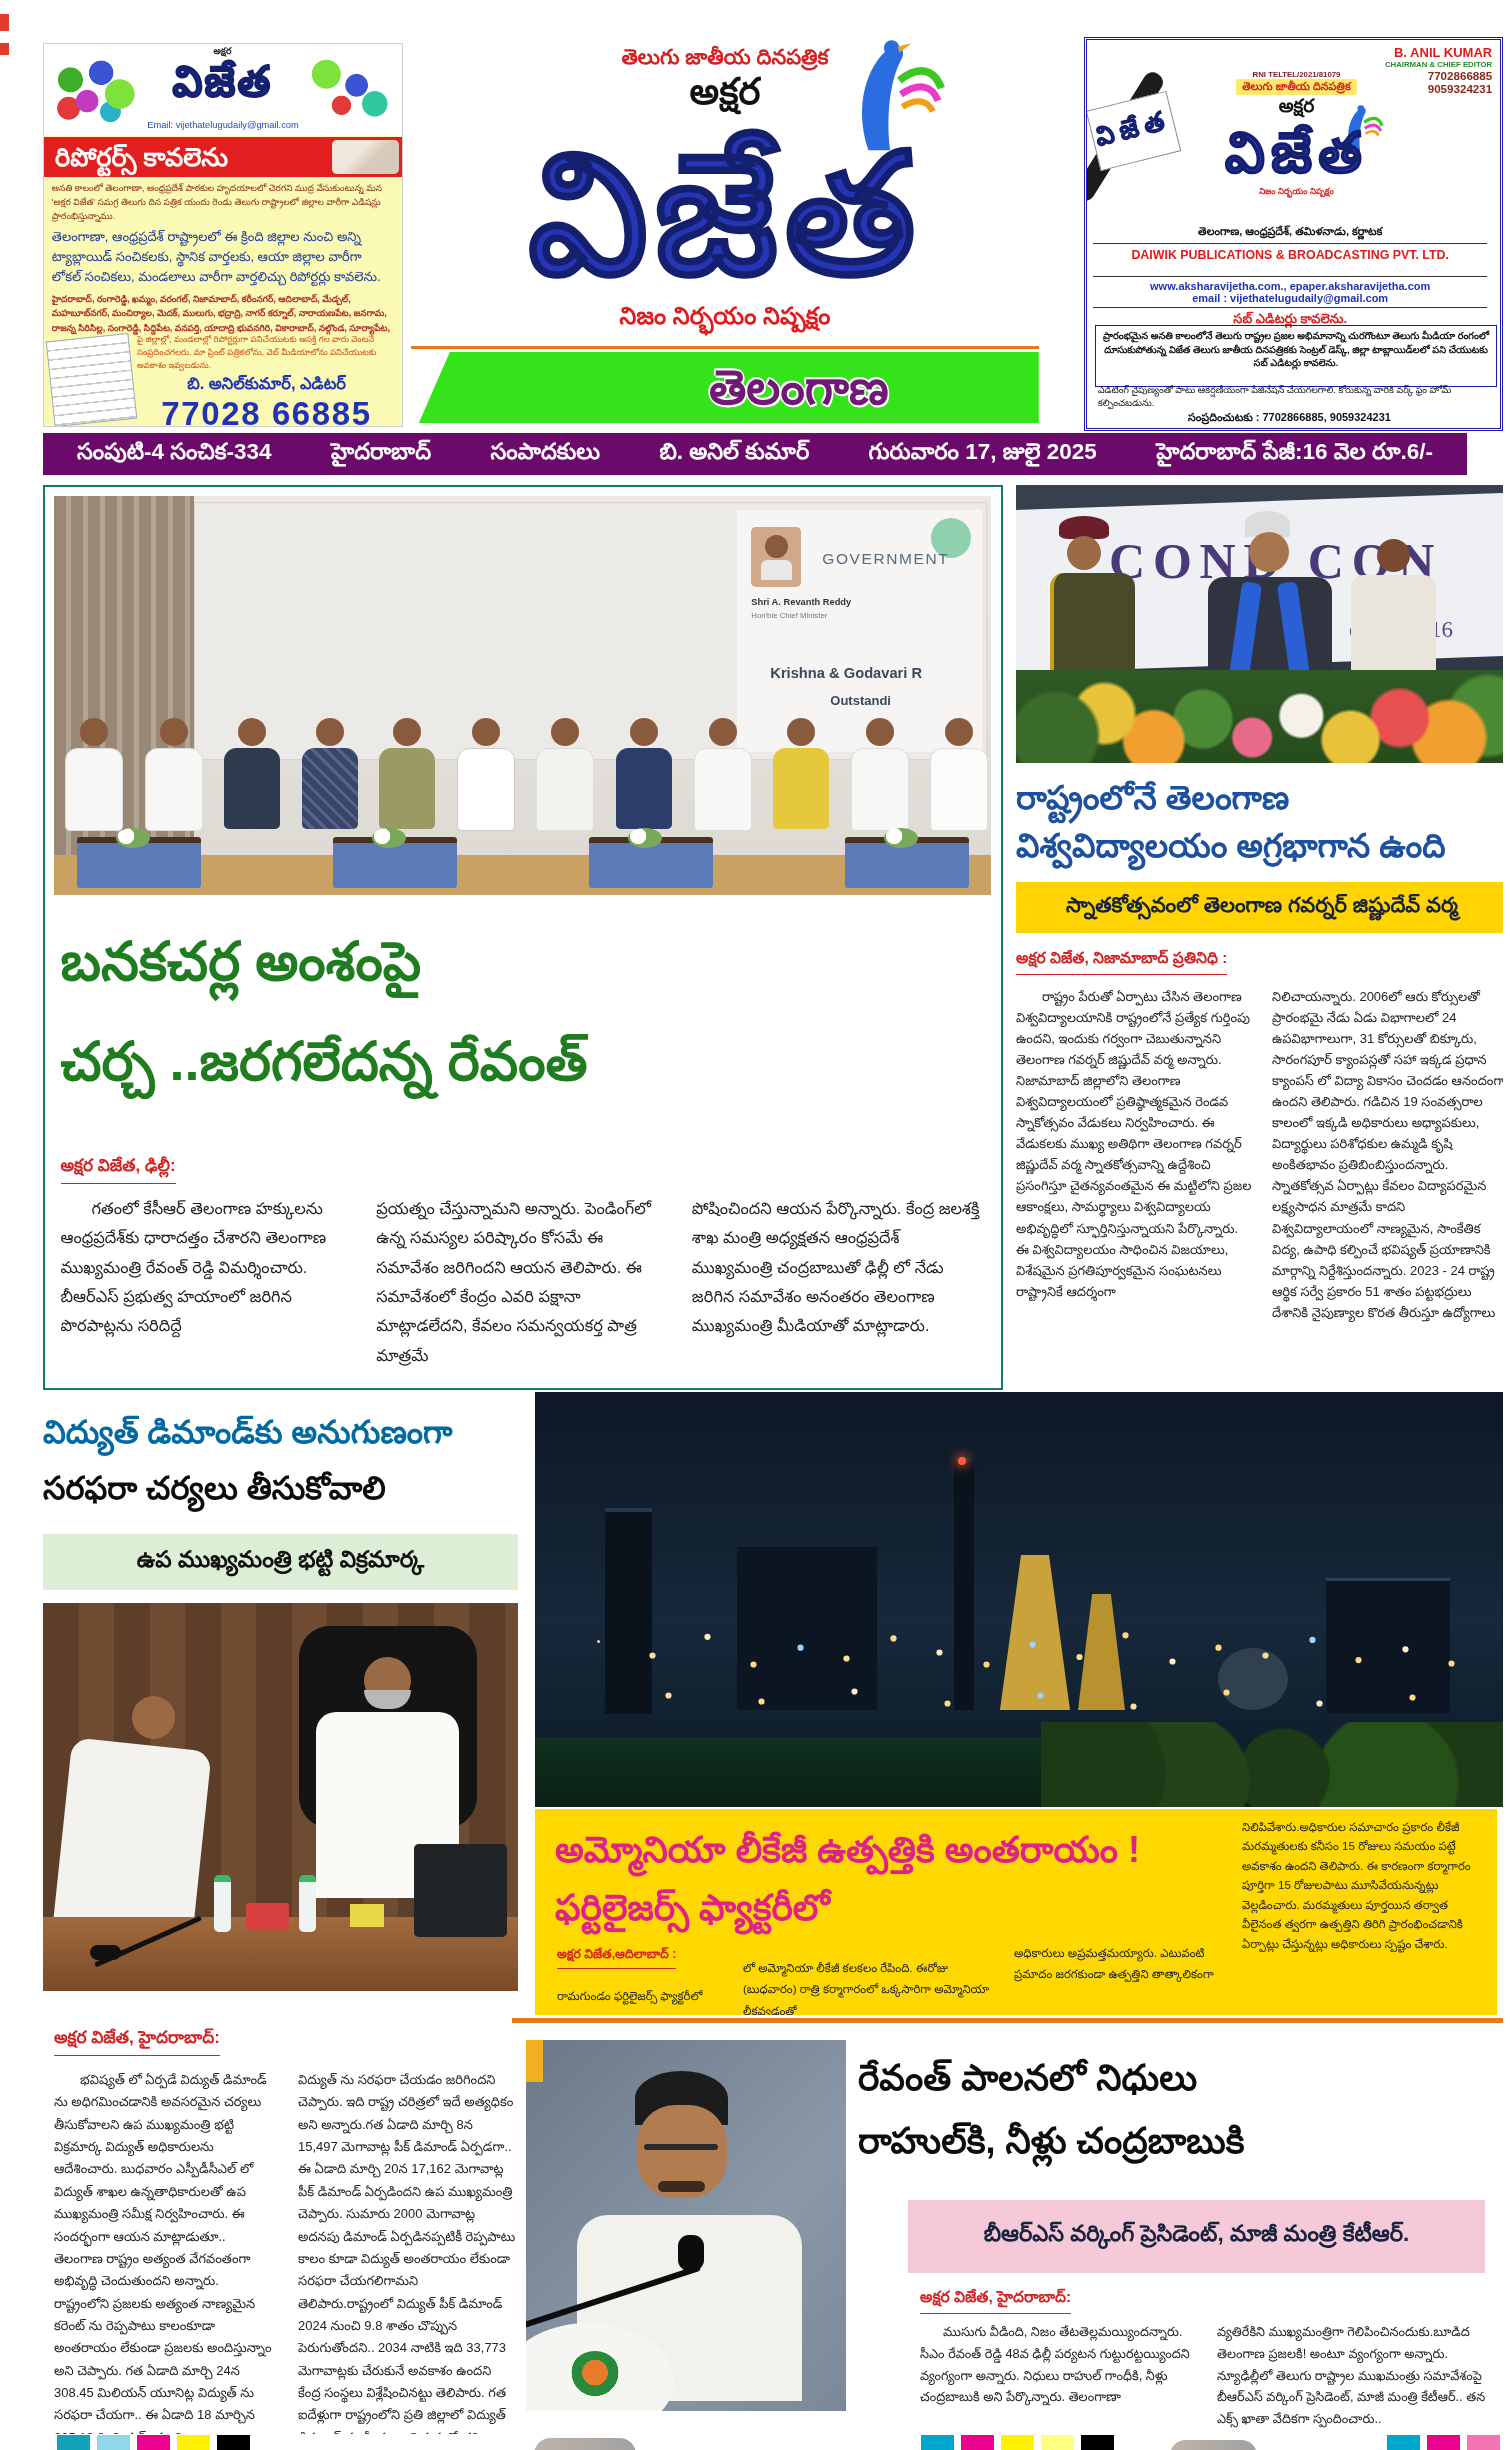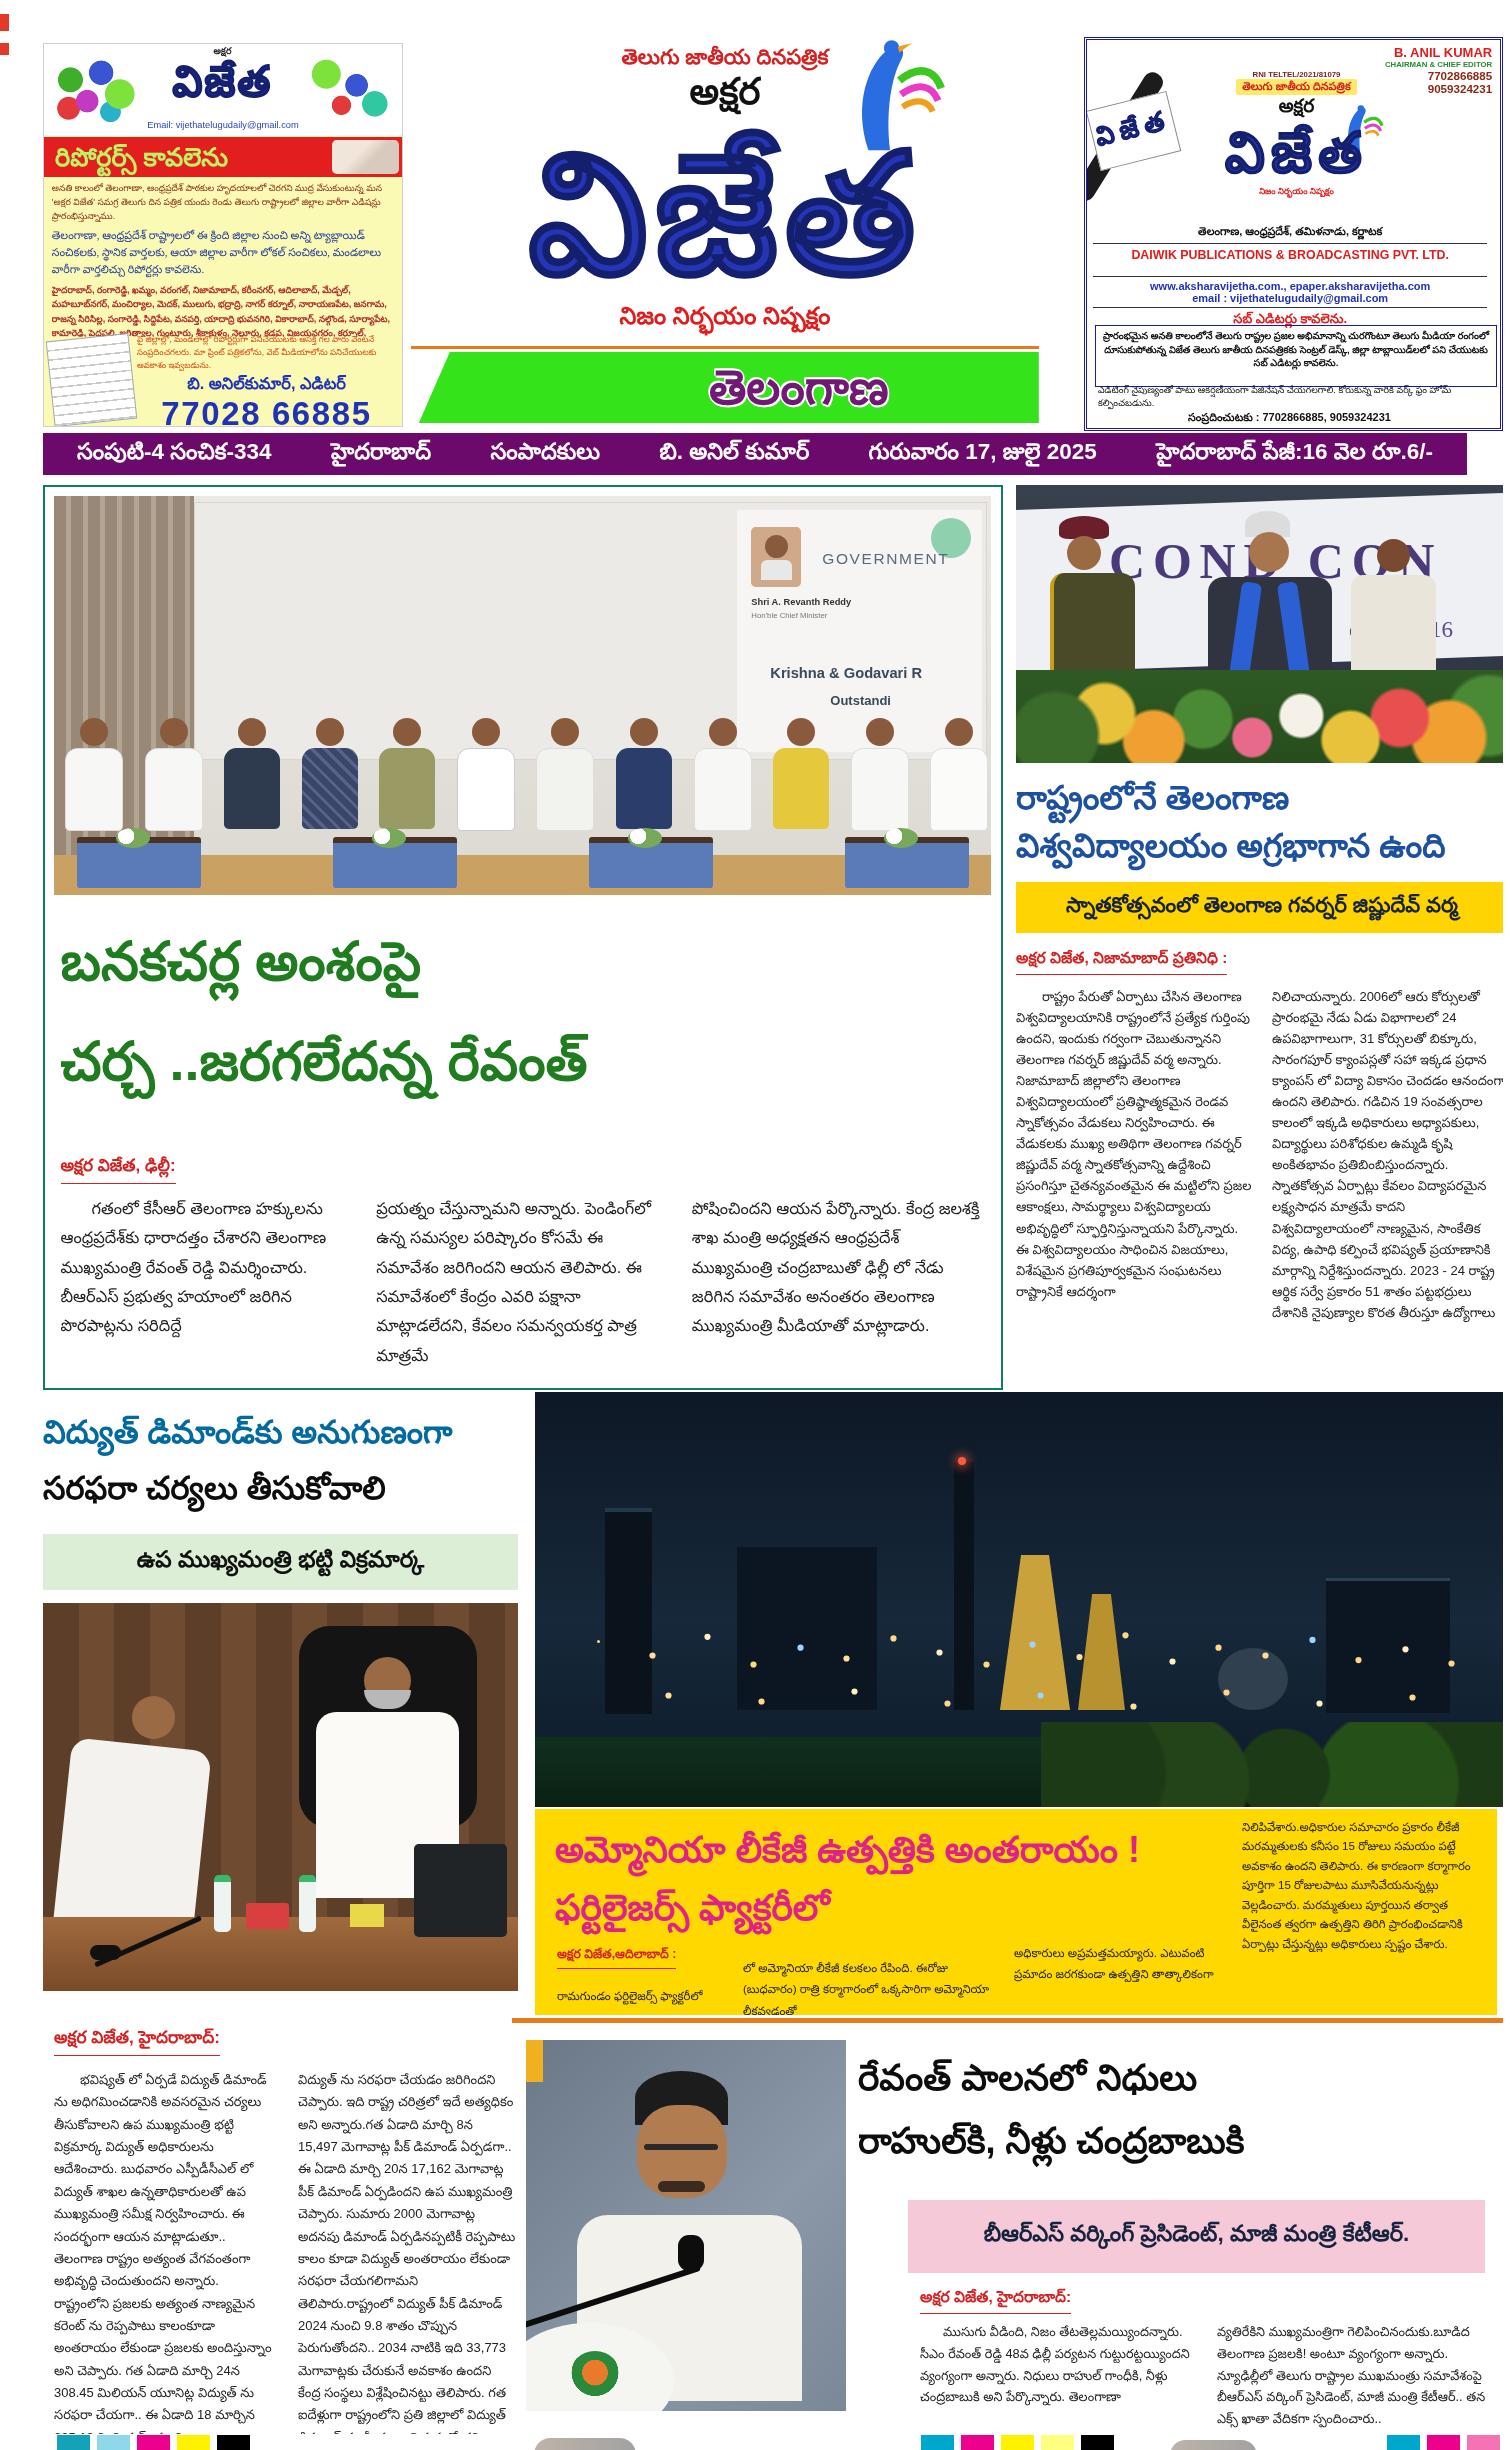--- a/index.html
+++ b/index.html
@@ -50,27 +50,27 @@
         radial-gradient(circle at 60% 45%,#3a55d4 0 15%,transparent 16%),
         radial-gradient(circle at 45% 72%,#e23a3a 0 12%,transparent 13%),
         radial-gradient(circle at 78% 70%,#30c8a0 0 13%,transparent 14%);"></div>
       <div class="abs center" style="left:93px;top:1.6px;width:171px;">
         <div style="font-size:9.3px;font-weight:bold;color:#222;">అక్షర</div>
         <div class="big-logo" style="font-size:42px;-webkit-text-stroke:1.6px #14206e;letter-spacing:2.3px;">విజేత</div>
       </div>
       <div class="abs center" style="left:0;top:76px;width:100%;font-size:9.3px;color:#2747c0;">Email: vijethatelugudaily@gmail.com</div>
     </div>
     <div class="abs" style="left:0;top:93px;width:100%;height:40px;background:#e31e1e;">
-      <span style="color:#bef264;font-weight:800;font-size:25.6px;padding-left:11px;line-height:40px;display:inline-block;">రిపోర్టర్స్ కావలెను</span>
+      <span style="color:#ffffff;font-weight:800;font-size:25.6px;padding-left:11px;line-height:40px;display:inline-block;">రిపోర్టర్స్ కావలెను</span>
       <div class="abs" style="right:3.1px;top:3.1px;width:67px;height:34px;background:
         linear-gradient(135deg,#f0e6da 40%,#d8cabc 60%);border-radius:4.7px;"></div>
     </div>
     <div class="abs" style="left:7.8px;top:138px;width:341px;height:155px;overflow:hidden;">
       <div style="font-size:9px;color:#8a2a16;line-height:1.55;">అనతి కాలంలో తెలంగాణా, ఆంధ్రప్రదేశ్ పాఠకుల హృదయాలలో చెరగని ముద్ర వేసుకుంటున్న మన 'అక్షర విజేత' సమగ్ర తెలుగు దిన పత్రిక యందు రెండు తెలుగు రాష్ట్రాలలో జిల్లాల వారీగా ఎడిషన్లు ప్రారంభిస్తున్నాము.</div>
-      <div style="font-size:11px;color:#203a9a;line-height:1.55;margin-top:3.1px;font-family:Liberation Serif, serif;">తెలంగాణా, ఆంధ్రప్రదేశ్ రాష్ట్రాలలో ఈ క్రింది జిల్లాల నుంచి అన్ని ట్యాబ్లాయిడ్ సంచికలకు, స్థానిక వార్తలకు, ఆయా జిల్లాల వారీగా లోకల్ సంచికలు, మండలాలు వారీగా వార్తలిచ్చు రిపోర్టర్లు కావలెను.</div>
+      <div style="font-size:13px;color:#203a9a;line-height:1.55;margin-top:3.1px;">తెలంగాణా, ఆంధ్రప్రదేశ్ రాష్ట్రాలలో ఈ క్రింది జిల్లాల నుంచి అన్ని ట్యాబ్లాయిడ్ సంచికలకు, స్థానిక వార్తలకు, ఆయా జిల్లాల వారీగా లోకల్ సంచికలు, మండలాలు వారీగా వార్తలిచ్చు రిపోర్టర్లు కావలెను.</div>
       <div style="font-size:9px;font-weight:bold;color:#b02a2a;line-height:1.6;margin-top:4.7px;">హైదరాబాద్, రంగారెడ్డి, ఖమ్మం, వరంగల్, నిజామాబాద్, కరీంనగర్, ఆదిలాబాద్, మేడ్చల్, మహబూబ్‌నగర్, మంచిర్యాల, మెదక్, ములుగు, భద్రాద్రి, నాగర్ కర్నూల్, నారాయణపేట, జనగామ, రాజన్న సిరిసిల్ల, సంగారెడ్డి, సిద్దిపేట, వనపర్తి, యాదాద్రి భువనగిరి, వికారాబాద్, నల్గొండ, సూర్యాపేట, కామారెడ్డి, పెద్దపల్లి, జగిత్యాల, గుంటూరు, శ్రీకాకుళం, నెల్లూరు, కడప, విజయనగరం, కర్నూల్, గోదావరి, కృష్ణా, ప్రకాశం, అనంతపురం, విశాఖపట్నం</div>
     </div>
     <div class="abs np-thumb" style="left:6.2px;top:293px;width:81px;height:84px;border:0.8px solid #9ab;transform:rotate(-6deg);"></div>
     <div class="abs" style="left:93px;top:289px;width:259px;">
       <div style="font-size:8.5px;color:#d8480f;line-height:1.5;">పై జిల్లాల్లో, మండలాల్లో రిపోర్టర్లుగా పనిచేయుటకు ఆసక్తి గల వారు వెంటనే సంప్రదించగలరు. మా ప్రింట్ పత్రికలోను, వెబ్ మీడియాలోను పనిచేయుటకు అవకాశం ఇవ్వబడును.</div>
       <div class="center" style="font-size:16.3px;font-weight:800;color:#2033b8;margin-top:3.1px;">బి. అనిల్‌కుమార్, ఎడిటర్</div>
       <div class="center" style="font-size:33px;font-weight:800;color:#2033b8;letter-spacing:1.6px;line-height:1.05;">77028 66885</div>
     </div>
   </div>
 

